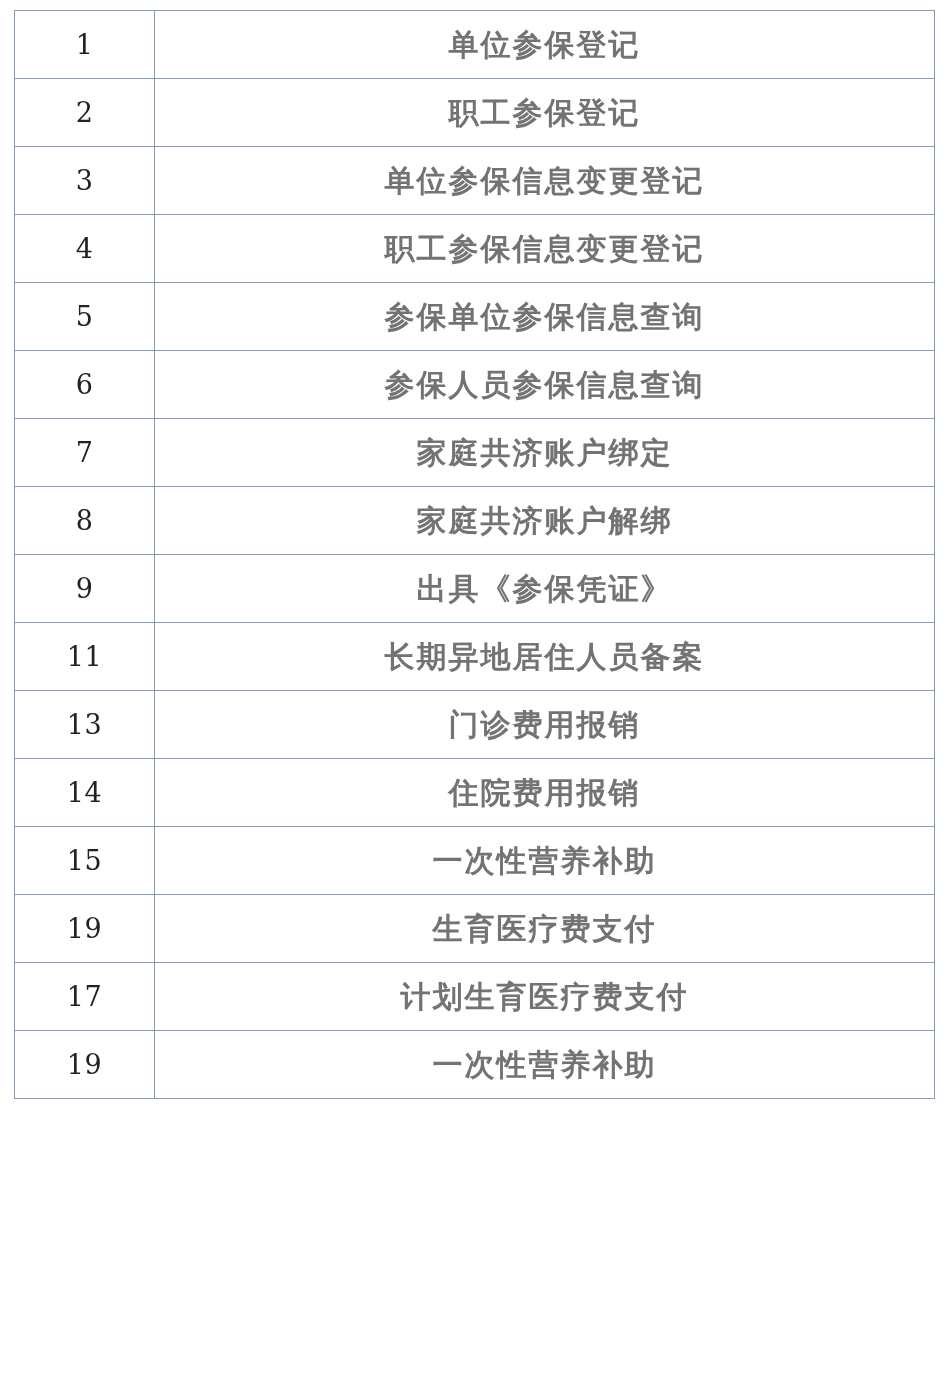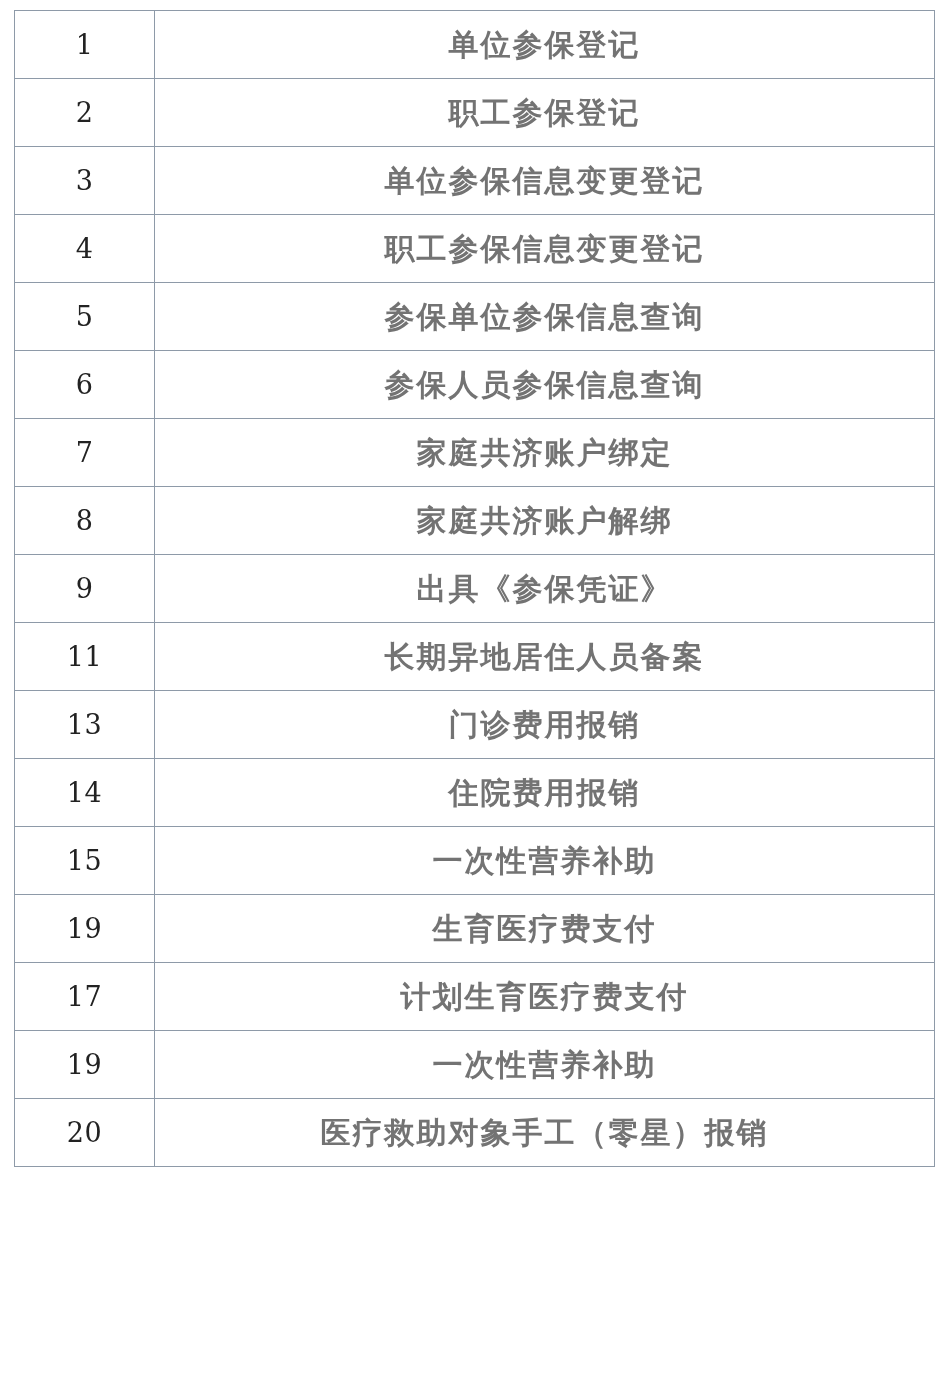--- a/index.html
+++ b/index.html
@@ -118,19 +118,15 @@
         <td class="name">生育医疗费支付</td>
       </tr>
       <tr>
         <td class="num">17</td>
         <td class="name">计划生育医疗费支付</td>
       </tr>
       <tr>
         <td class="num">19</td>
         <td class="name">一次性营养补助</td>
       </tr>
-      <tr>
-        <td class="num">20</td>
-        <td class="name">医疗救助对象手工（零星）报销</td>
-      </tr>
     </tbody>
   </table>
 </div>
 
 </body></html>

